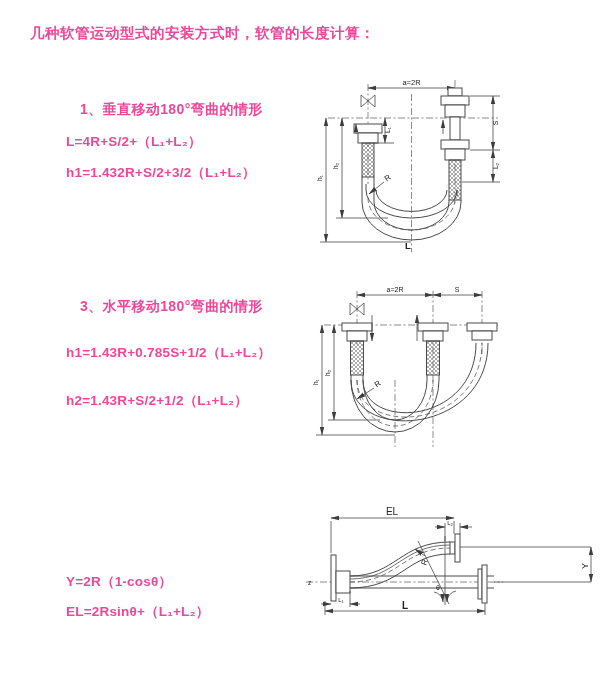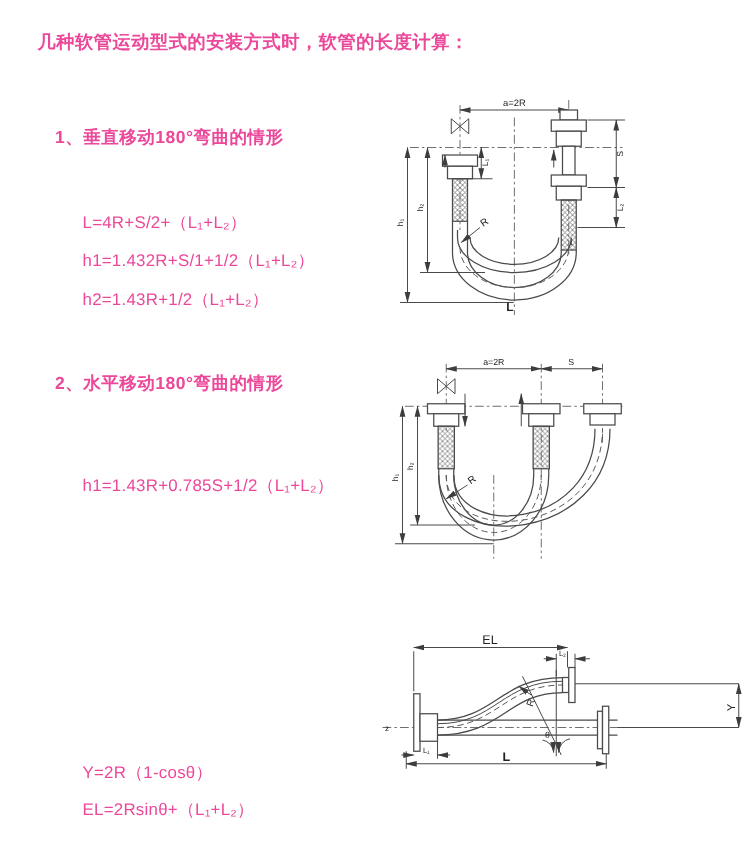--- a/index.html
+++ b/index.html
@@ -5,22 +5,22 @@
   html,body{margin:0;padding:0;background:#fff;}
   .page{
     position:relative;width:600px;height:675px;background:#ffffff;
     font-family:"Liberation Sans","DejaVu Sans",sans-serif;
     color:#ec4899;overflow:hidden;padding-left:28px;
   }
   .title{
     position:absolute;left:30px;top:24px;font-size:14.5px;font-weight:bold;
     letter-spacing:0.5px;white-space:nowrap;
   }
-  .sec-h{position:absolute;font-size:14px;font-weight:bold;white-space:nowrap;letter-spacing:0.4px;}
-  .formula{position:absolute;font-size:13.5px;font-weight:400;white-space:nowrap;letter-spacing:0.2px;margin-top:36px;}
+  .sec-h{position:absolute;font-size:14px;font-weight:bold;white-space:nowrap;letter-spacing:0.4px;margin-left:36px;}
+  .formula{position:absolute;font-size:13.5px;font-weight:700;white-space:nowrap;letter-spacing:0.2px;}
   .h1{left:44px;top:101px}
   .f1a{left:66px;top:133px}.f1b{left:66px;top:164px}.f1c{left:66px;top:195px}
   .h2{left:44px;top:298px}
   .f2a{left:66px;top:330px}.f2b{left:66px;top:344px}.f2c{left:66px;top:392px}
   .h3{left:44px;top:513px}
   .f3a{left:66px;top:543px}.f3b{left:66px;top:573px}.f3c{left:66px;top:603px}
   .dwg{position:absolute;}
   .d1{left:310px;top:72px}
   .d2{left:310px;top:285px}
   .d3{left:298px;top:503px}
@@ -35,25 +35,25 @@
 </style>
 </head>
 <body>
 
 <div class="page">
 
   <div class="title">几种软管运动型式的安装方式时，软管的长度计算：</div>
 
   <div class="sec-h h1">1、垂直移动180°弯曲的情形</div>
   <div class="formula f1a">L=4R+S/2+（L₁+L₂）</div>
-  <div class="formula f1b">h1=1.432R+S/1+1/2（L₁+L₂）</div>
-  <div class="formula f1c">h2=1.43R+1/2（L₁+L₂）</div>
-
-  <div class="sec-h h2">2、水平移动180°弯曲的情形</div>
+  <div class="formula f1b">h1=1.432R+S/2+3/2（L₁+L₂）</div>
+
+  <div class="sec-h h2">3、水平移动180°弯曲的情形</div>
   <div class="formula f2b">h1=1.43R+0.785S+1/2（L₁+L₂）</div>
+  <div class="formula f2c">h2=1.43R+S/2+1/2（L₁+L₂）</div>
 
   <div class="formula f3b">Y=2R（1-cosθ）</div>
   <div class="formula f3c">EL=2Rsinθ+（L₁+L₂）</div>
 
   <svg class="dwg d1" width="290" height="185" viewBox="0 0 290 185">
     <defs>
       <marker id="ar1" orient="auto-start-reverse" markerWidth="9" markerHeight="6" refX="8.4" refY="3" markerUnits="userSpaceOnUse">
         <path d="M9,3 L0,0.7 L0,5.3 Z" fill="#3d3d3d"></path>
       </marker>
       <pattern id="hp1" width="4" height="4" patternUnits="userSpaceOnUse">

